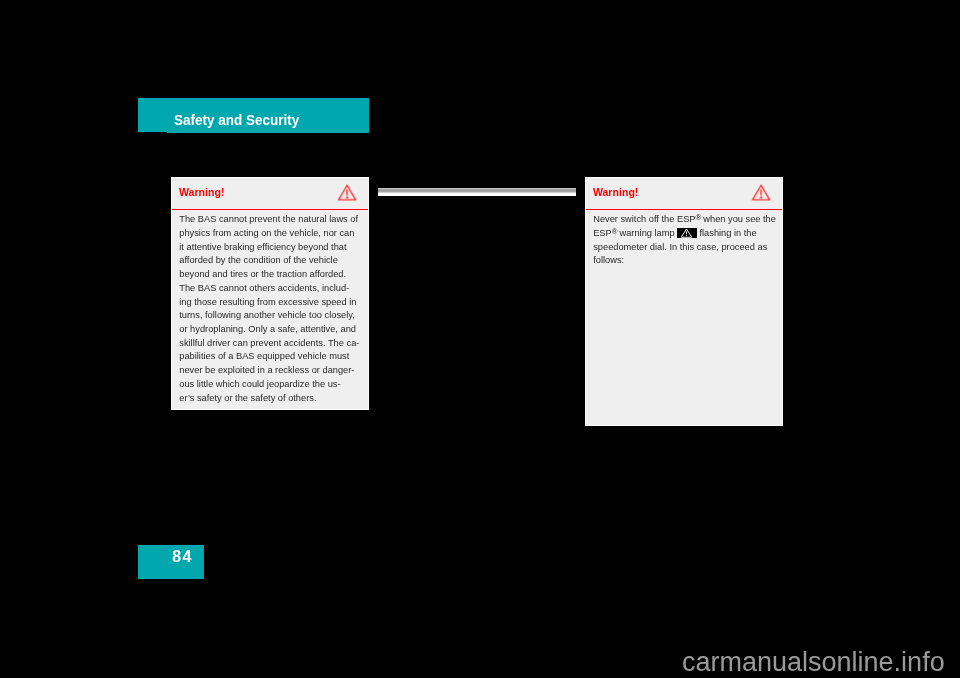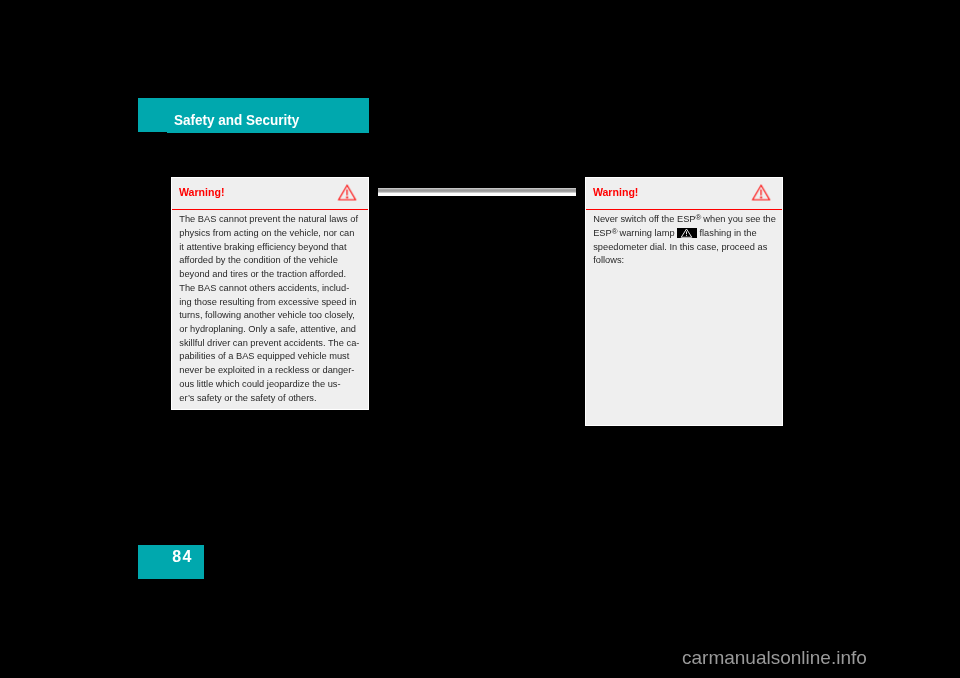--- a/index.html
+++ b/index.html
@@ -20,21 +20,21 @@
   .ln{display:block;white-space:nowrap;}
   .wbox-body ul{margin:4.9px 0 3.3px 0;padding:0;list-style:none;}
   .wbox-body li{position:relative;padding-left:17.3px;margin-bottom:0.9px;}
   .wbox-body li:before{content:"";position:absolute;left:1.0px;top:3.7px;width:4.9px;height:4.9px;border-radius:50%;background:#111;}
   sup{font-size:7.9px;vertical-align:baseline;position:relative;top:-2.45px;line-height:0;letter-spacing:-0.6px;}
   .esplamp{display:inline-block;width:19.7px;height:10.6px;background:#000;vertical-align:-2.2px;}
   .esplamp svg{display:block;width:19.7px;height:10.6px;}
   .pagenum{position:absolute;left:137.8px;top:544.9px;width:66.3px;height:33.9px;background:#00a8ae;}
   .pagenum-label{position:absolute;left:172.3px;top:547.9px;color:#fff;font-weight:bold;font-size:16px;letter-spacing:1.4px;}
   .gbar{position:absolute;left:377.7px;top:187.7px;width:198.4px;height:8.3px;background:linear-gradient(180deg,#d2d2d2 0%,#9d9d9d 22%,#9a9a9a 40%,#c8c8c8 55%,#ffffff 66%,#ffffff 100%);}
-  .watermark{position:absolute;left:682px;top:646.5px;color:#9a9a9a;font-size:19px;}
+  .watermark{position:absolute;left:682px;top:646.5px;color:#9a9a9a;font-size:27px;}
 </style>
 </head>
 <body>
 
 <div class="page">
   <div class="chapter-tab"></div>
   <div class="chapter-tab-ext"></div>
   <div class="chapter-tab-label">Safety and Security</div>
   <div class="gbar"></div>
 

